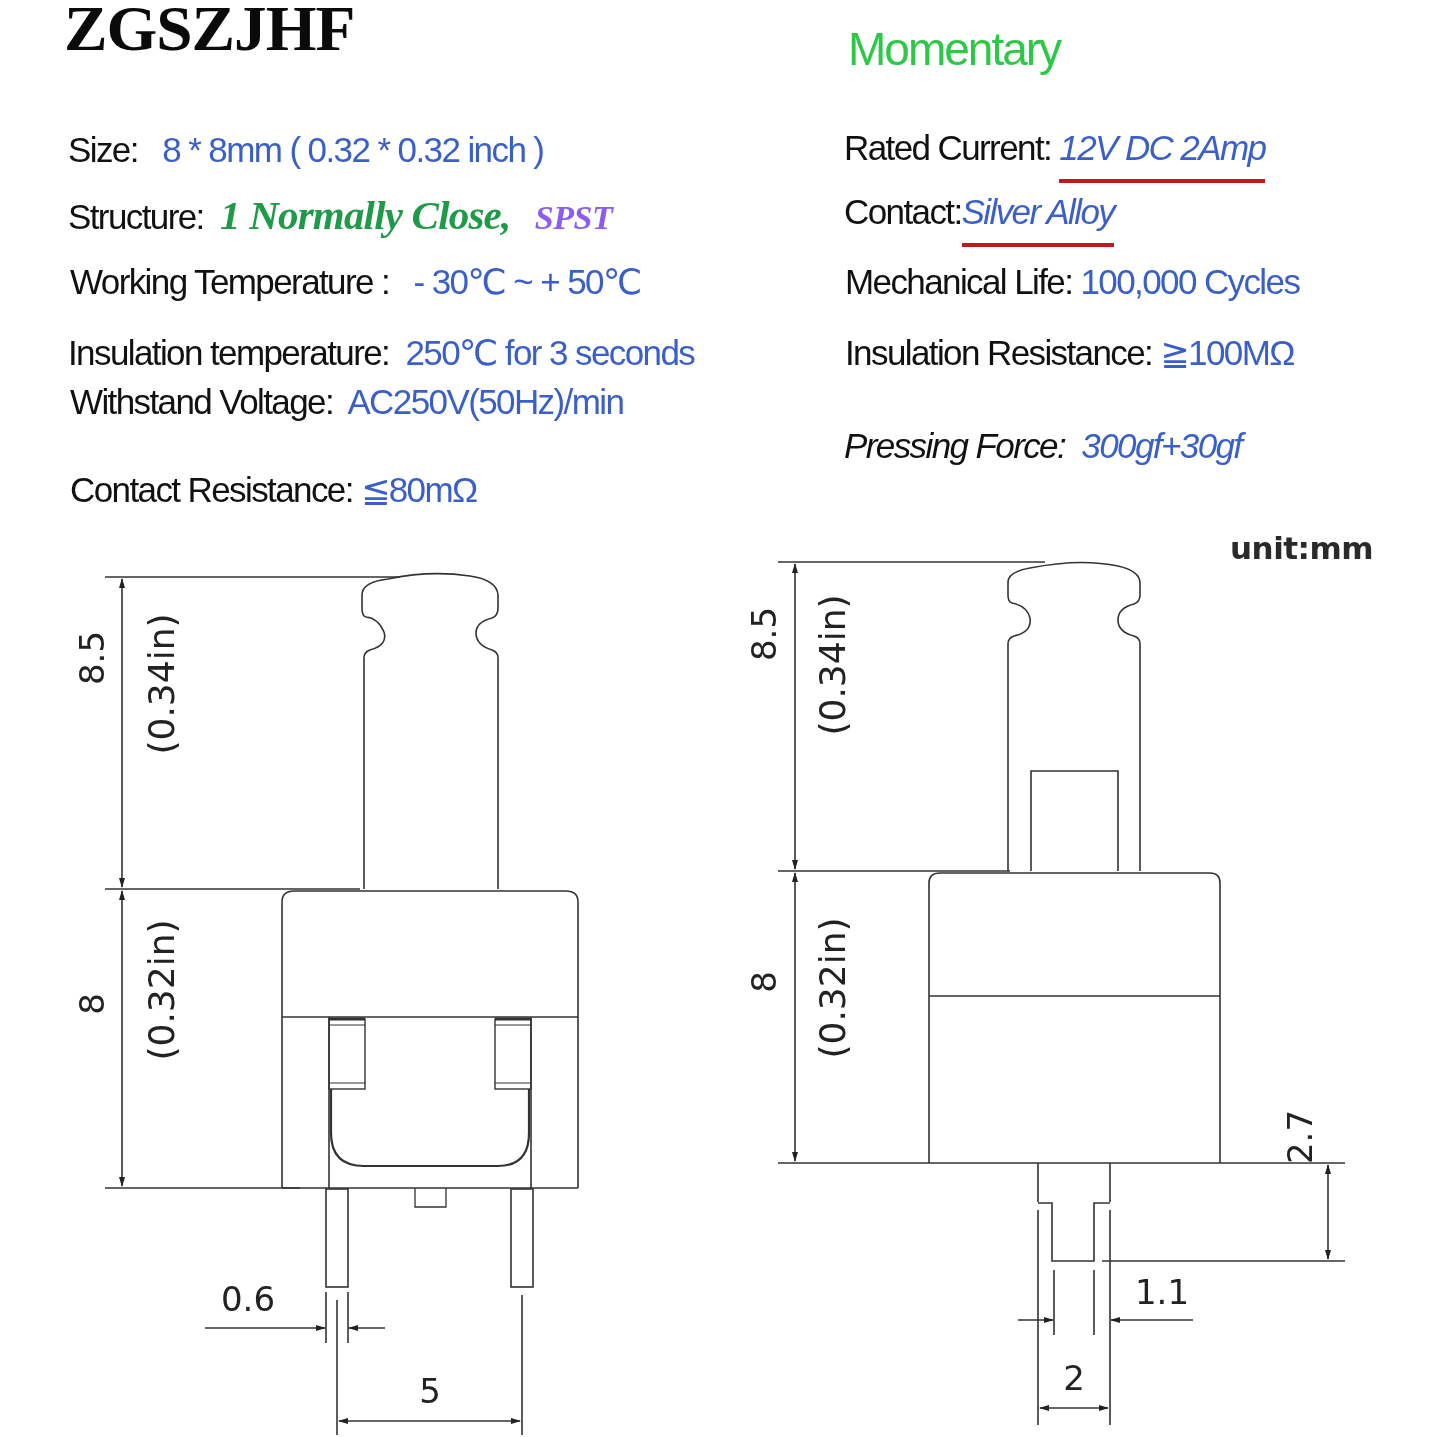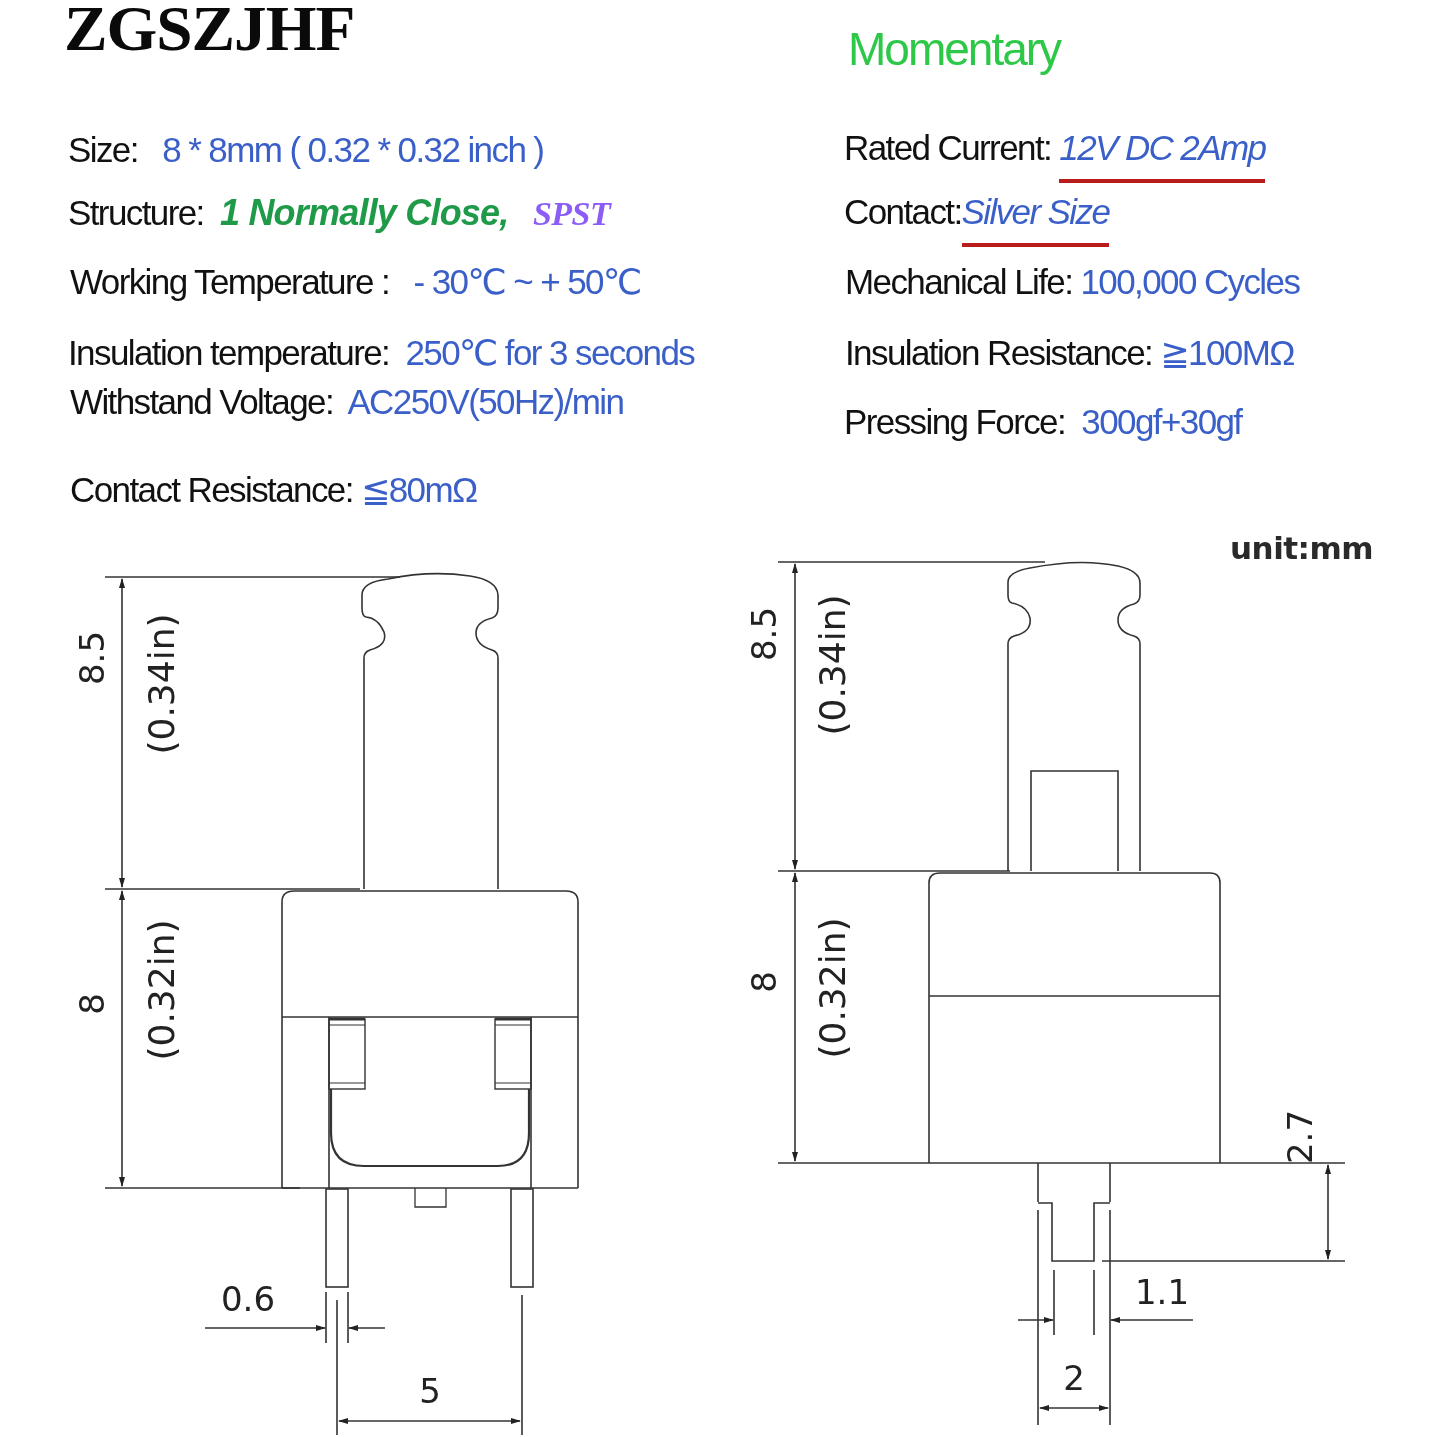--- a/index.html
+++ b/index.html
@@ -3,21 +3,21 @@
 <meta charset="utf-8">
 <style>
   html, body { margin:0; padding:0; background:#ffffff; }
   body { width:1437px; height:1437px; position:relative; overflow:hidden; }
   .brand { position:absolute; left:64px; top:-8px; font-family:"Liberation Serif","DejaVu Serif",serif; font-weight:bold; font-size:64px; color:#0a0a0a; letter-spacing:-1px; transform:scaleX(1.02); transform-origin:left top; }
   .title { position:absolute; left:848px; top:22px; font-family:"Liberation Sans","DejaVu Sans",sans-serif; font-size:46px; color:#2ec848; letter-spacing:-2px; }
   .spec { position:absolute; font-family:"Liberation Sans","DejaVu Sans",sans-serif; font-size:35px; letter-spacing:-1.6px; white-space:nowrap; line-height:1; }
   .spec .lbl { color:#111111; }
   .spec .val { color:#3a5fc8; }
   .spec .val.ul { border-bottom:4px solid #b91c1c; padding-bottom:12px;font-style:italic; }
-  .spec .val.green { color:#1e9a48; font-style:italic; font-weight:bold; font-family:Liberation Sans, sans-serif; letter-spacing:-0.8px; font-size:36px; }
+  .spec .val.green { color:#1e9a48; font-style:italic; font-weight:bold; font-family:Liberation Serif, serif; letter-spacing:-0.8px; font-size:41px; }
   .spec .val.bluebold { color:#8b5cf6; font-style:italic; font-weight:bold; font-family:"Liberation Serif","DejaVu Serif",serif; font-size:34px; letter-spacing:-0.5px; }
   .unit { position:absolute; left:1230px; top:530px; font-family:"DejaVu Sans","Liberation Sans",sans-serif; font-weight:bold; font-size:31px; color:#2a2a2a; letter-spacing:-0.5px; }
   svg.drawing { position:absolute; left:0; top:0; }
   svg text { font-family:"DejaVu Sans","Liberation Sans",sans-serif; fill:#222; }
 </style>
 </head>
 <body>
 
 <div class="brand">ZGSZJHF</div>
 <div class="title">Momentary</div>
@@ -46,31 +46,31 @@
 <div class="spec" style="left:70px;top:472px;">
   <span class="lbl">Contact Resistance:</span>
   <span class="val">≦80mΩ</span>
 </div>
 
 <div class="spec" style="left:844px;top:130px;">
   <span class="lbl">Rated  Current:</span>
   <span class="val ul">12V DC  2Amp</span>
 </div>
 <div class="spec" style="left:844px;top:194px;">
-  <span class="lbl">Contact:</span><span class="val ul">Silver  Size</span>
+  <span class="lbl">Contact:</span><span class="val ul">Silver  Alloy</span>
 </div>
 <div class="spec" style="left:845px;top:264px;">
   <span class="lbl">Mechanical Life:</span>
   <span class="val">100,000 Cycles</span>
 </div>
 <div class="spec" style="left:845px;top:335px;">
   <span class="lbl">Insulation Resistance:</span>
   <span class="val">≧100MΩ</span>
 </div>
-<div class="spec" style="left:844px;top:404px;">
+<div class="spec" style="left:844px;top:428px;font-style:italic;">
   <span class="lbl">Pressing Force:</span>&nbsp;
   <span class="val">300gf+30gf</span>
 </div>
 
 <div class="unit">unit:mm</div>
 
 <svg class="drawing" width="1437" height="1437" viewBox="0 0 1437 1437">
   <defs>
     <marker id="arr" markerWidth="10" markerHeight="8" refX="9" refY="4" orient="auto-start-reverse" markerUnits="userSpaceOnUse">
       <path d="M0,1 L10,4 L0,7 Z" fill="#222"></path>

